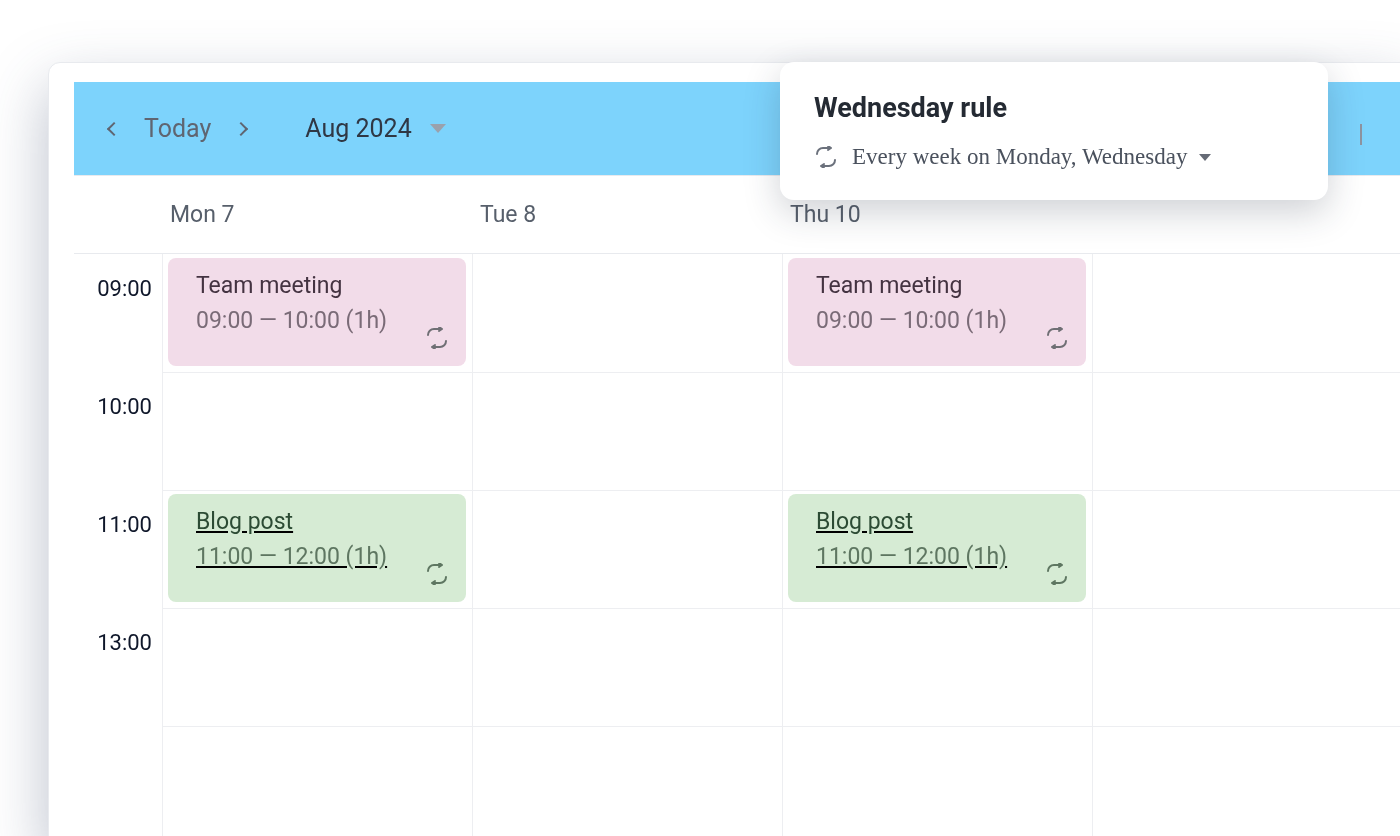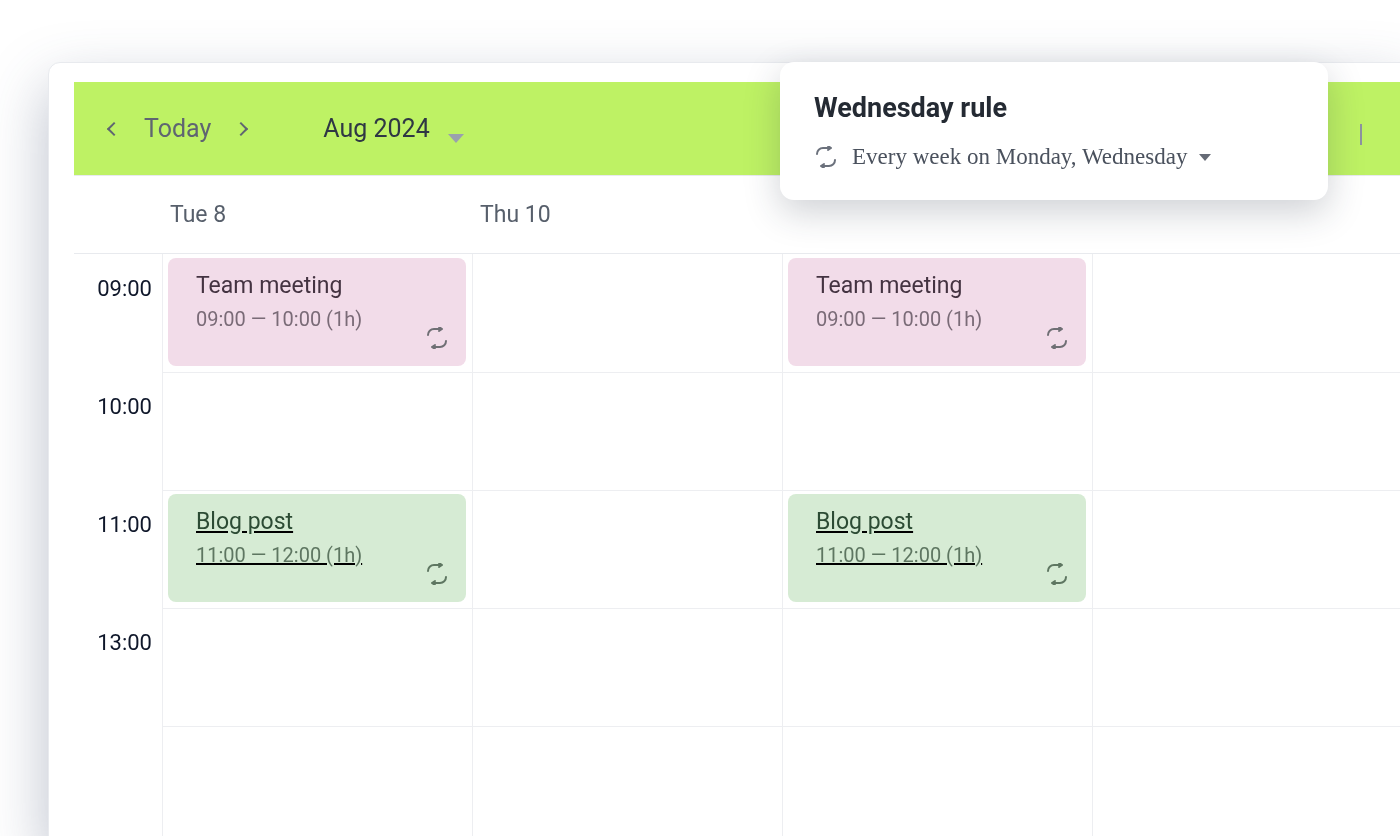--- a/index.html
+++ b/index.html
@@ -26,21 +26,21 @@
     overflow: hidden;
   }
 
   
   .toolbar {
     position: absolute;
     top: 82px;
     left: 74px;
     right: 0;
     height: 94px;
-    background: #bef264;
+    background: #7dd3fc;
     display: flex;
     align-items: center;
     padding-left: 22px;
     border-bottom: 1px solid #e8eaee;
   }
   .nav-btn {
     width: 36px;
     height: 40px;
     display: inline-flex;
     align-items: center;
@@ -56,22 +56,22 @@
     transform: rotate(45deg);
   }
   .chev.right { transform: rotate(-135deg); }
   .today-label {
     font-size: 25px;
     color: #5f6571;
     margin: 0 12px;
   }
   .month-picker {
     display: inline-flex;
-    align-items: flex-end;
-    margin-left: 64px;
+    align-items: center;
+    margin-left: 46px;
     color: #2f3744;
     font-size: 25px;
     cursor: pointer;
   }
   .caret-down {
     width: 0;
     height: 0;
     border-left: 8px solid transparent;
     border-right: 8px solid transparent;
     border-top: 9px solid #9aa1ad;
@@ -143,21 +143,21 @@
     background: #d6ebd4;
     text-decoration: underline;
   }
   .event-title {
     font-size: 23px;
     color: #443341;
     margin-bottom: 8px;
   }
   .event-green .event-title { color: #2c4b34; }
   .event-time {
-    font-size: 20px;
+    font-size: 23px;
     color: #7a6b77;
   }
   .event-green .event-time { color: #5e7661; }
   .event-recur {
     position: absolute;
     right: 16px;
     bottom: 16px;
     width: 26px;
     height: 24px;
     display: flex;
@@ -229,20 +229,21 @@
     <span class="caret-down"></span>
   </div>
 </div>
 
 <div class="far-right-chev">
   <span class="chev"></span>
 </div>
 
 <div class="days-header">
   <div></div>
+  <div class="day-header">Mon 7</div>
   <div class="day-header">Tue 8</div>
   <div class="day-header">Thu 10</div>
 </div>
 
 <div class="col-line" style="left:162px;"></div>
 <div class="col-line" style="left:472px;"></div>
 <div class="col-line" style="left:782px;"></div>
 <div class="col-line" style="left:1092px;"></div>
 
 <div class="row-line" style="top:372px;"></div>

